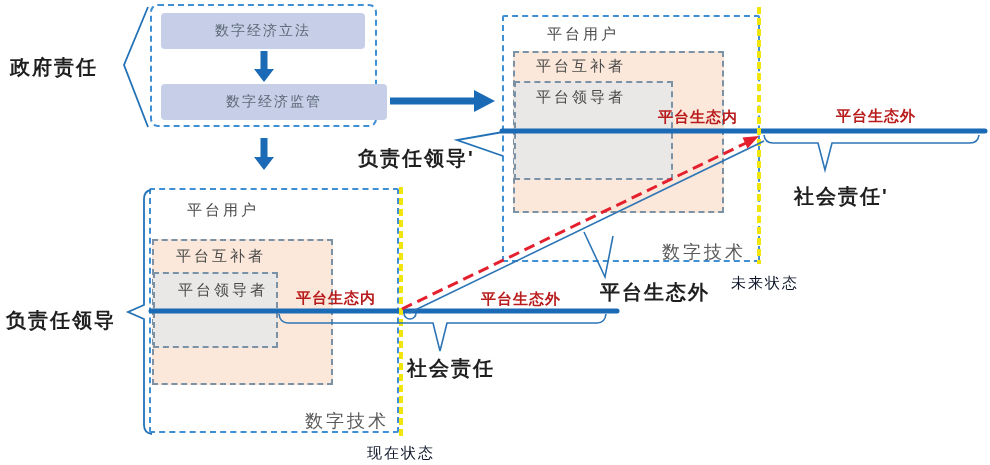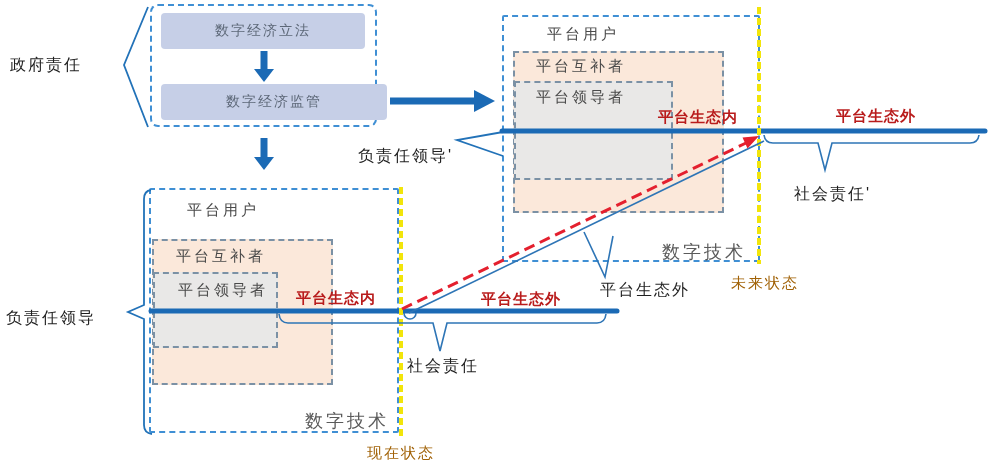--- a/index.html
+++ b/index.html
@@ -3,23 +3,23 @@
 <meta charset="utf-8">
 <style>
   html,body{margin:0;padding:0;background:#ffffff;}
   .canvas{
     position:relative;width:990px;height:465px;background:#ffffff;overflow:hidden;
     font-family:"Liberation Sans","DejaVu Sans",sans-serif;
   }
   .abs{position:absolute;line-height:1;white-space:nowrap;}
   .lbl{font-size:15px;color:#4a4a4a;letter-spacing:3px;}
   .lbl-bold{font-size:15px;font-weight:bold;color:#b91c1c;letter-spacing:1px;}
-  .lbl-side{font-size:16px;font-weight:normal;color:#1f1f1f;letter-spacing:2px;}
+  .lbl-side{font-size:20px;font-weight:bold;color:#1f1f1f;letter-spacing:2px;}
   .lbl-gray{font-size:18px;color:#5a5a5a;letter-spacing:3px;}
-  .lbl-state{font-size:15px;color:#a16207;letter-spacing:2px;}
+  .lbl-state{font-size:15px;color:#0f172a;letter-spacing:2px;}
   .dashed-outer{
     position:absolute;box-sizing:border-box;background:#ffffff;
     border:2px dashed #3f8fd4;border-radius:8px;
   }
   .dashed-orange{
     position:absolute;box-sizing:border-box;background:#fbe8da;
     border:2px dashed #7b91a5;
   }
   .dashed-gray{
     position:absolute;box-sizing:border-box;background:#e9e8e7;

